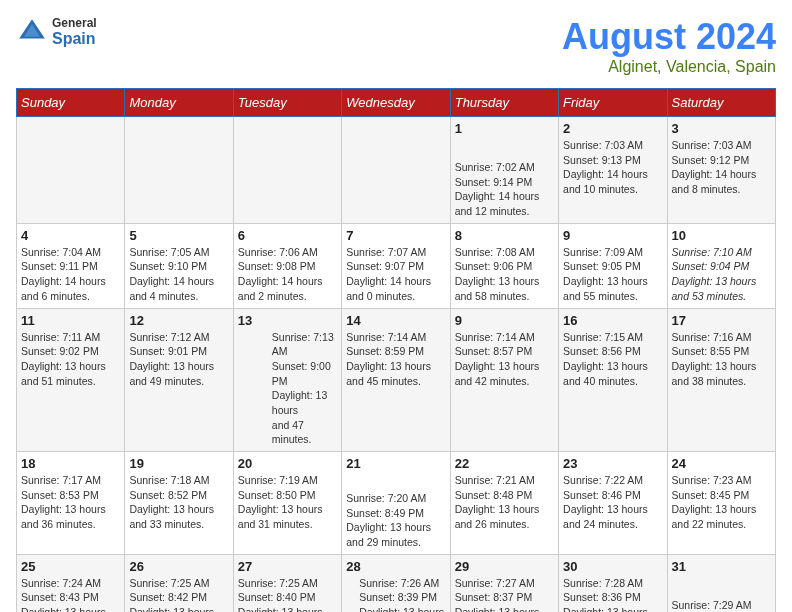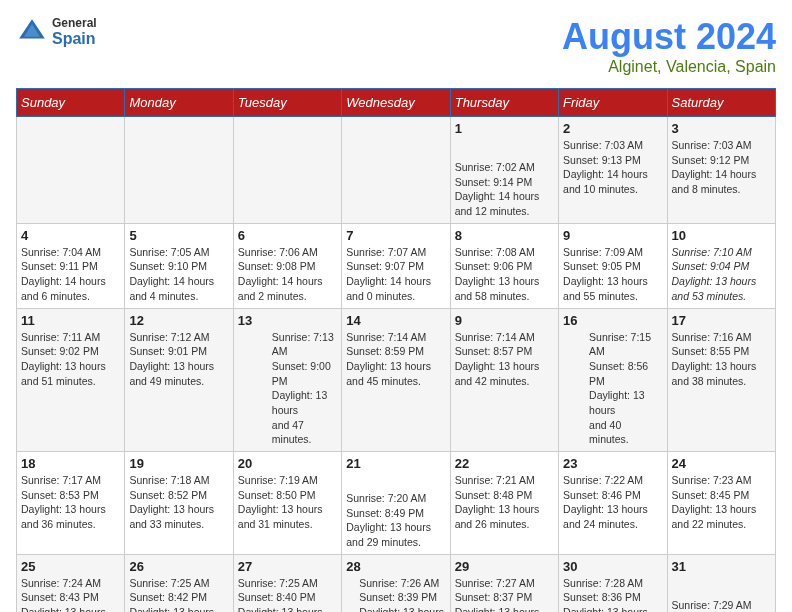--- a/index.html
+++ b/index.html
@@ -241,21 +241,21 @@
         </td>
         <td>
           <div class="day-number">9</div>
           <div class="day-content" style="white-space: pre-line;">Sunrise: 7:14 AM
 Sunset: 8:57 PM
 Daylight: 13 hours
 and 42 minutes.</div>
         </td>
         <td>
           <div class="day-number">16</div>
-          <div class="day-content" style="white-space: pre-line; margin-left: 26px;">Sunrise: 7:15 AM
+          <div class="day-content" style="white-space: pre-line;">Sunrise: 7:15 AM
 Sunset: 8:56 PM
 Daylight: 13 hours
 and 40 minutes.</div>
         </td>
         <td>
           <div class="day-number">17</div>
           <div class="day-content" style="white-space: pre-line;">Sunrise: 7:16 AM
 Sunset: 8:55 PM
 Daylight: 13 hours
 and 38 minutes.</div>

